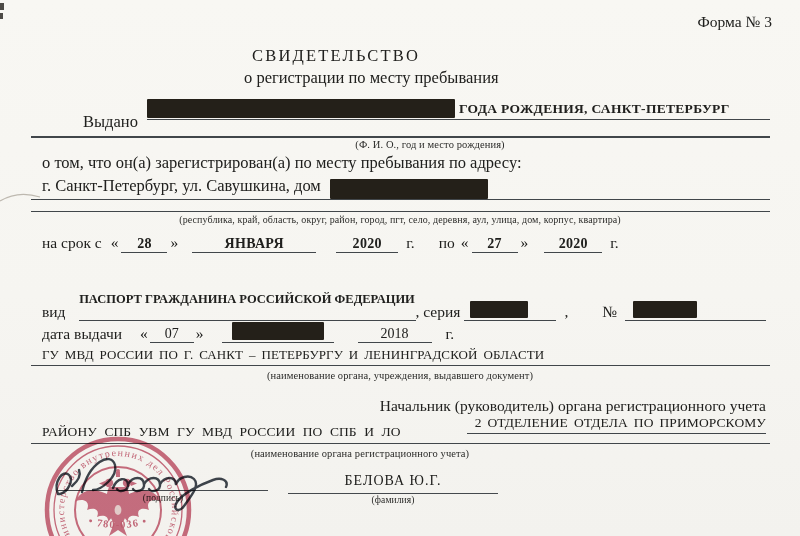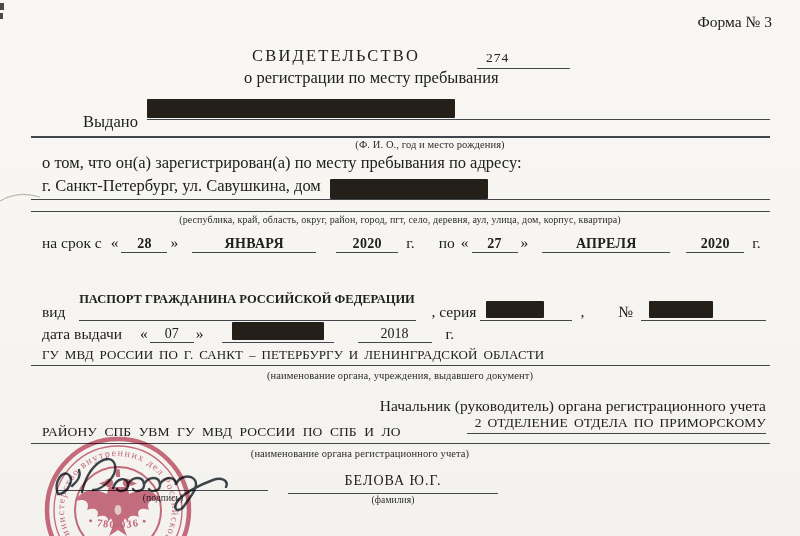--- a/index.html
+++ b/index.html
@@ -77,27 +77,25 @@
 <div id="page">
 
   <div class="abs speck" style="top:3px;width:4px;height:7px;"></div>
   <div class="abs speck" style="top:13px;width:3px;height:6px;"></div>
   <svg class="abs" style="left:0;top:185px;" width="42" height="24">
     <path d="M0,16 Q18,5 40,12" fill="none" stroke="#bdb8af" stroke-width="1.2"></path>
   </svg>
 
   <div class="abs form-number">Форма № 3</div>
   <div class="abs title">СВИДЕТЕЛЬСТВО</div>
-  <div class="abs cert-num-line">
-    <span class="cert-num">274</span>
-  </div>
   <div class="abs subtitle">о регистрации по месту пребывания</div>
 
   <div class="abs issued-label">Выдано</div>
   <div class="abs redact bar-name"></div>
+  <div class="abs issued-suffix">ГОДА РОЖДЕНИЯ, САНКТ-ПЕТЕРБУРГ</div>
   <div class="abs rule issued-underline"></div>
   <div class="abs rule rule-fio"></div>
   <div class="abs caption cap-fio">(Ф. И. О., год и место рождения)</div>
 
   <div class="abs stmt-registered">о том, что он(а) зарегистрирован(а) по месту пребывания по адресу:</div>
   <div class="abs stmt-address">г. Санкт-Петербург, ул. Савушкина, дом</div>
   <div class="abs redact bar-house"></div>
   <div class="abs rule addr-underline"></div>
   <div class="abs rule rule-addr"></div>
   <div class="abs caption cap-addr">(республика, край, область, округ, район, город, пгт, село, деревня, аул, улица, дом, корпус, квартира)</div>
@@ -107,30 +105,29 @@
     <span class="lbl" style="margin-left:9px;">«</span>
     <span class="cell boldval" style="width:46px;margin-left:3px;">28</span>
     <span class="lbl" style="margin-left:3px;">»</span>
     <span class="cell boldval" style="width:124px;margin-left:14px;">ЯНВАРЯ</span>
     <span class="cell boldval" style="width:62px;margin-left:20px;">2020</span>
     <span class="lbl" style="margin-left:8px;">г.</span>
     <span class="lbl" style="margin-left:24px;">по</span>
     <span class="lbl" style="margin-left:6px;">«</span>
     <span class="cell boldval" style="width:46px;margin-left:3px;">27</span>
     <span class="lbl" style="margin-left:3px;">»</span>
-    <span class="cell boldval" style="width:128px;margin-left:14px;">АПРЕЛЯ</span>
     <span class="cell boldval" style="width:58px;margin-left:16px;">2020</span>
     <span class="lbl" style="margin-left:8px;">г.</span>
   </div>
 
 
   <div class="abs row doc-row">
     <span class="lbl">вид</span>
     <span class="cell doc-type-val" style="width:337px;margin-left:13px;padding-bottom:13px;">ПАСПОРТ ГРАЖДАНИНА РОССИЙСКОЙ ФЕДЕРАЦИИ</span>
-    <span class="lbl" style="margin-left:16px;white-space:nowrap;">, серия</span>
+    <span class="lbl" style="margin-left:0;white-space:nowrap;">, серия</span>
     <span class="cell bar-wrap" style="width:92px;margin-left:4px;">
       <span class="redact" style="display:block;width:58px;height:17px;margin-left:6px;"></span>
     </span>
     <span class="lbl" style="margin-left:8px;">,</span>
     <span class="lbl" style="margin-left:34px;">№</span>
     <span class="cell bar-wrap" style="flex:1;margin-left:8px;">
       <span class="redact" style="display:block;width:64px;height:17px;margin-left:8px;"></span>
     </span>
   </div>
 

